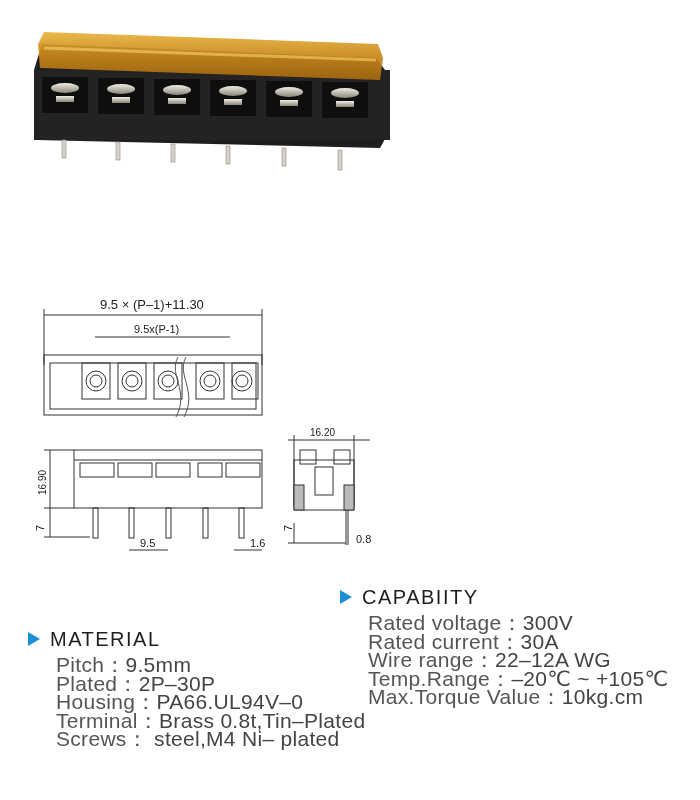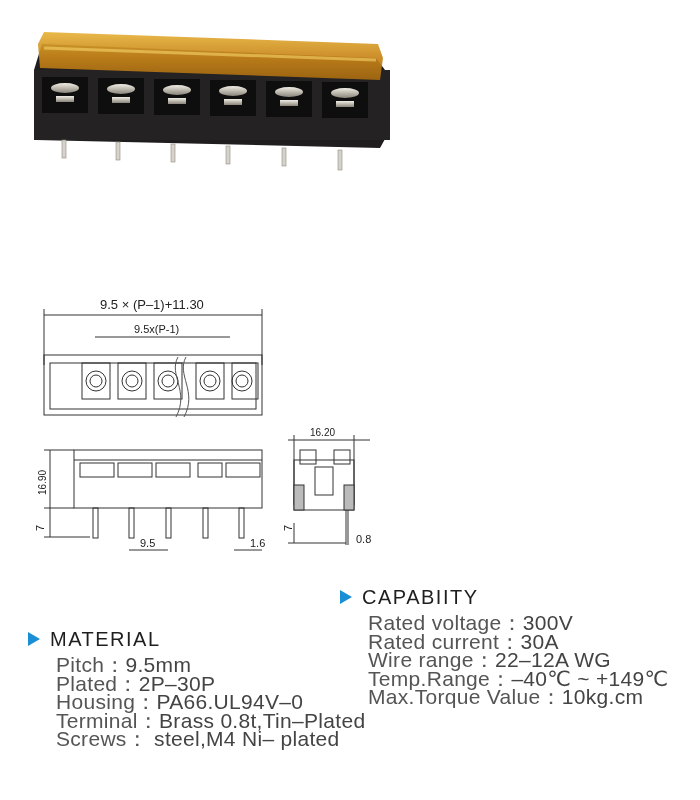--- a/index.html
+++ b/index.html
@@ -170,16 +170,16 @@
 
 <div class="section" style="left:340px; top:584px;">
   <div class="section-head">
     <span class="tri"></span>
     <span class="section-title">CAPABIITY</span>
   </div>
   <ul class="spec-list">
     <li><span>Rated voltage：</span><span class="val">300V</span></li>
     <li><span>Rated current：</span><span class="val">30A</span></li>
     <li><span>Wire range：</span><span class="val">22–12A WG</span></li>
-    <li><span>Temp.Range：</span><span class="val">–40℃ ~ +149℃</span></li>
+    <li><span>Temp.Range：</span><span class="val">–20℃ ~ +105℃</span></li>
     <li><span>Max.Torque Value：</span><span class="val">10kg.cm</span></li>
   </ul>
 </div>
 
 </body></html>

